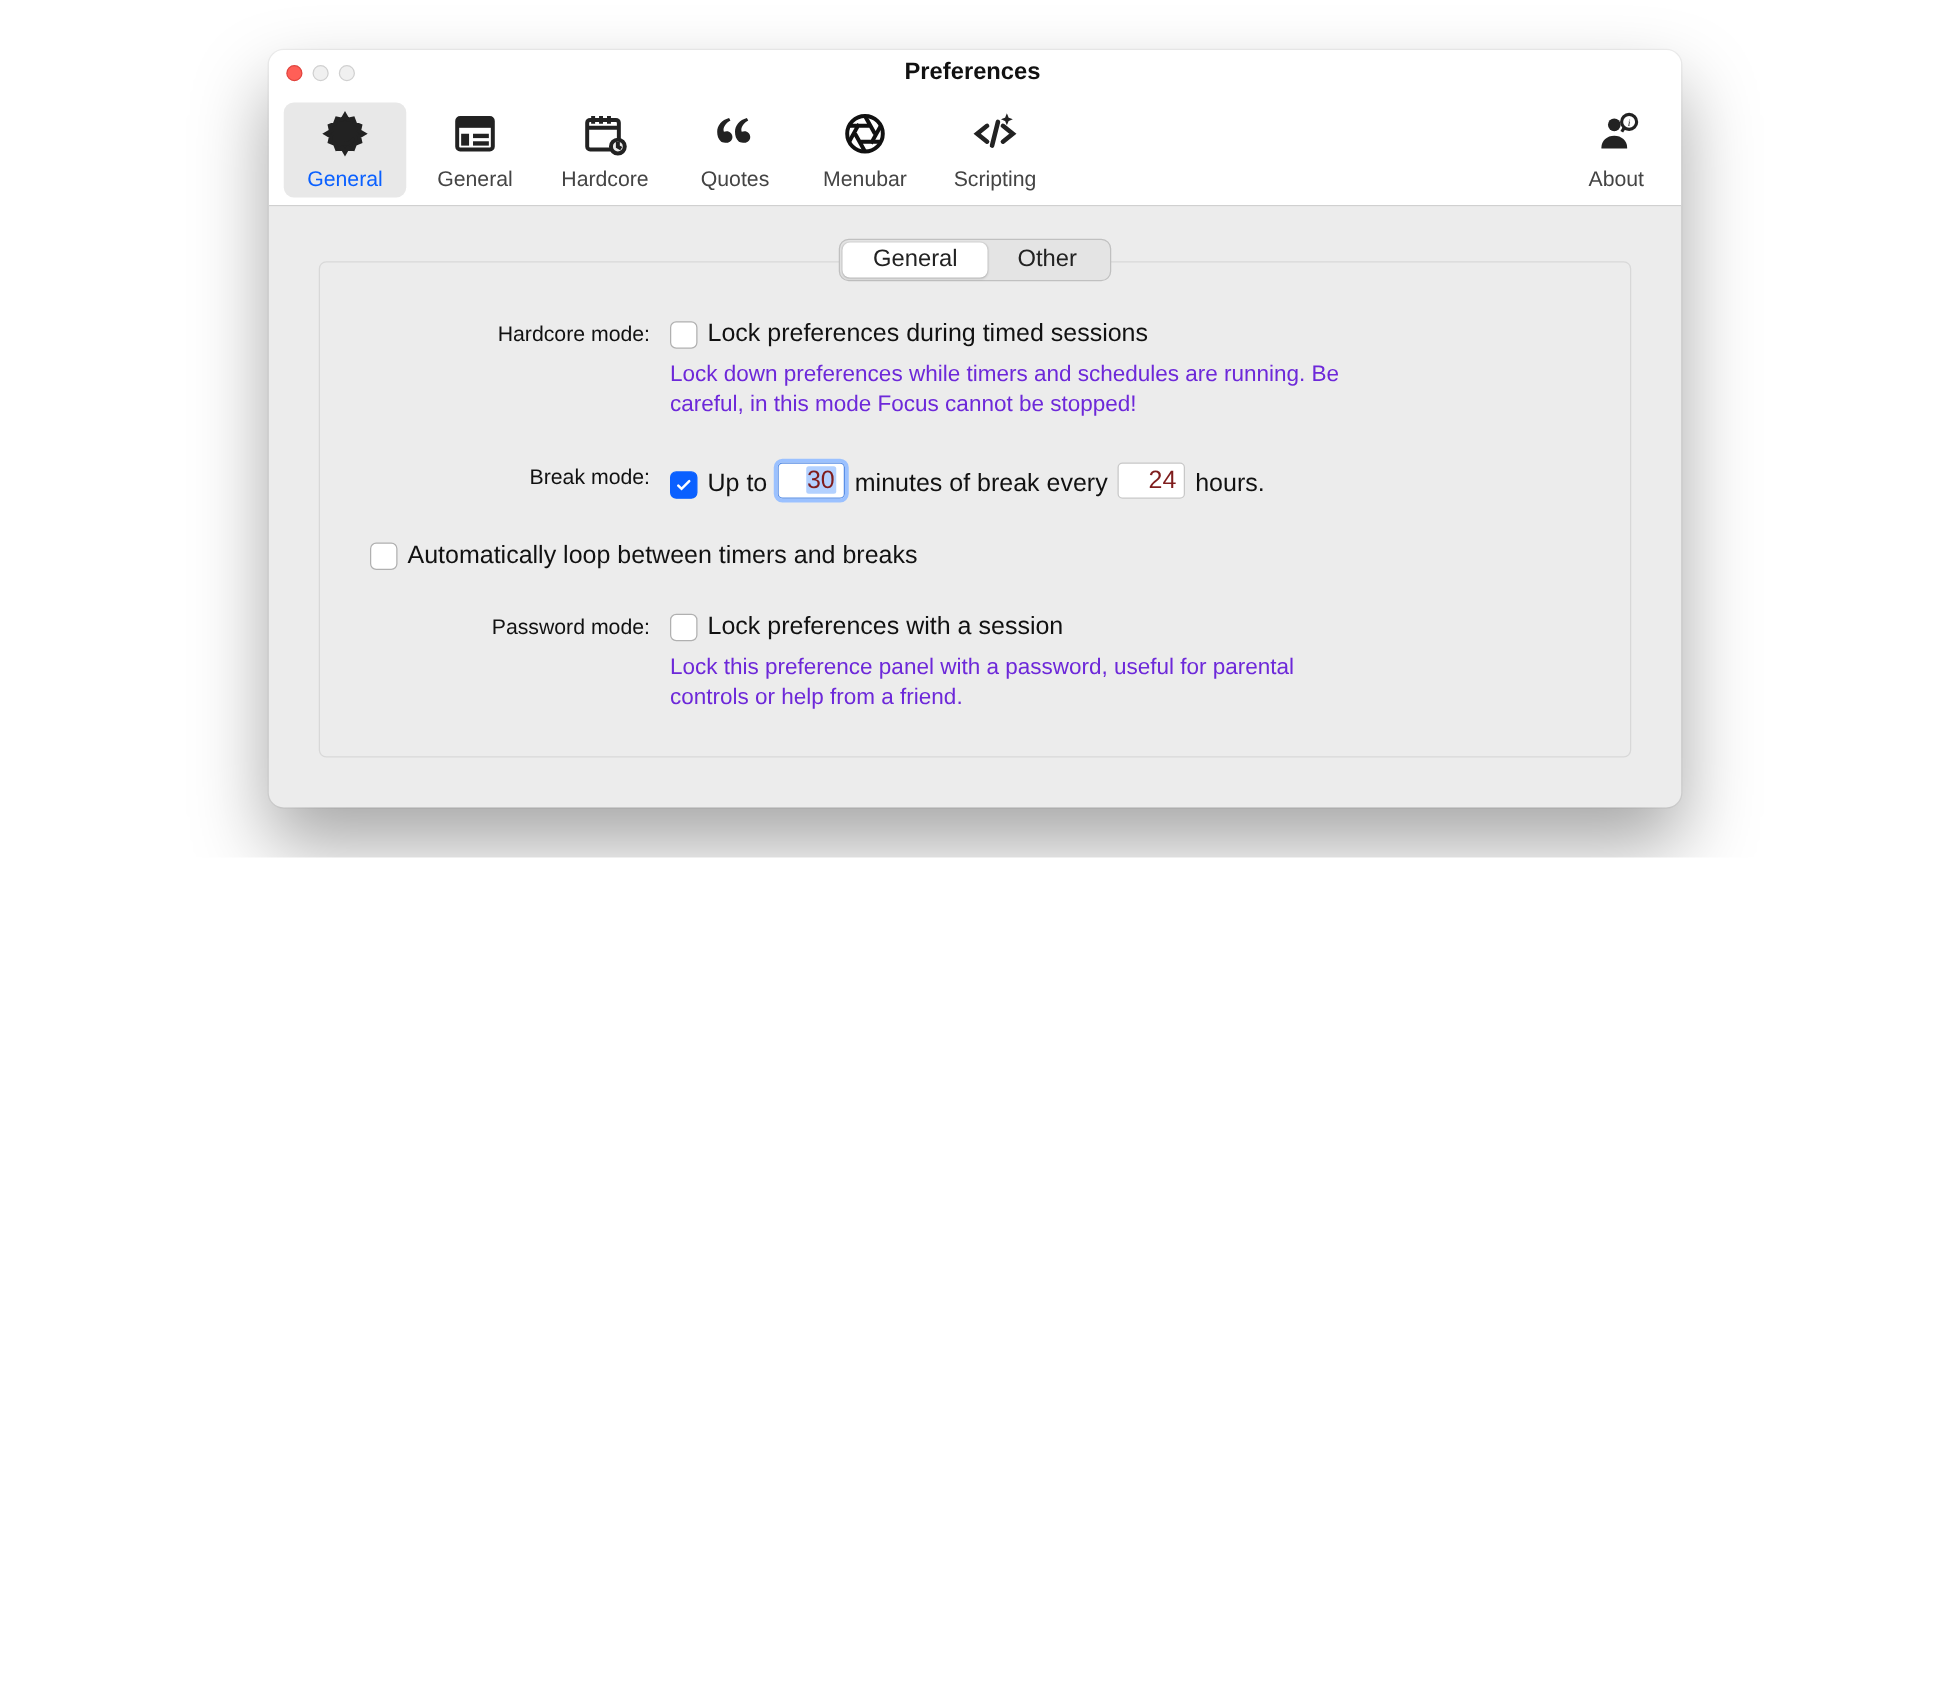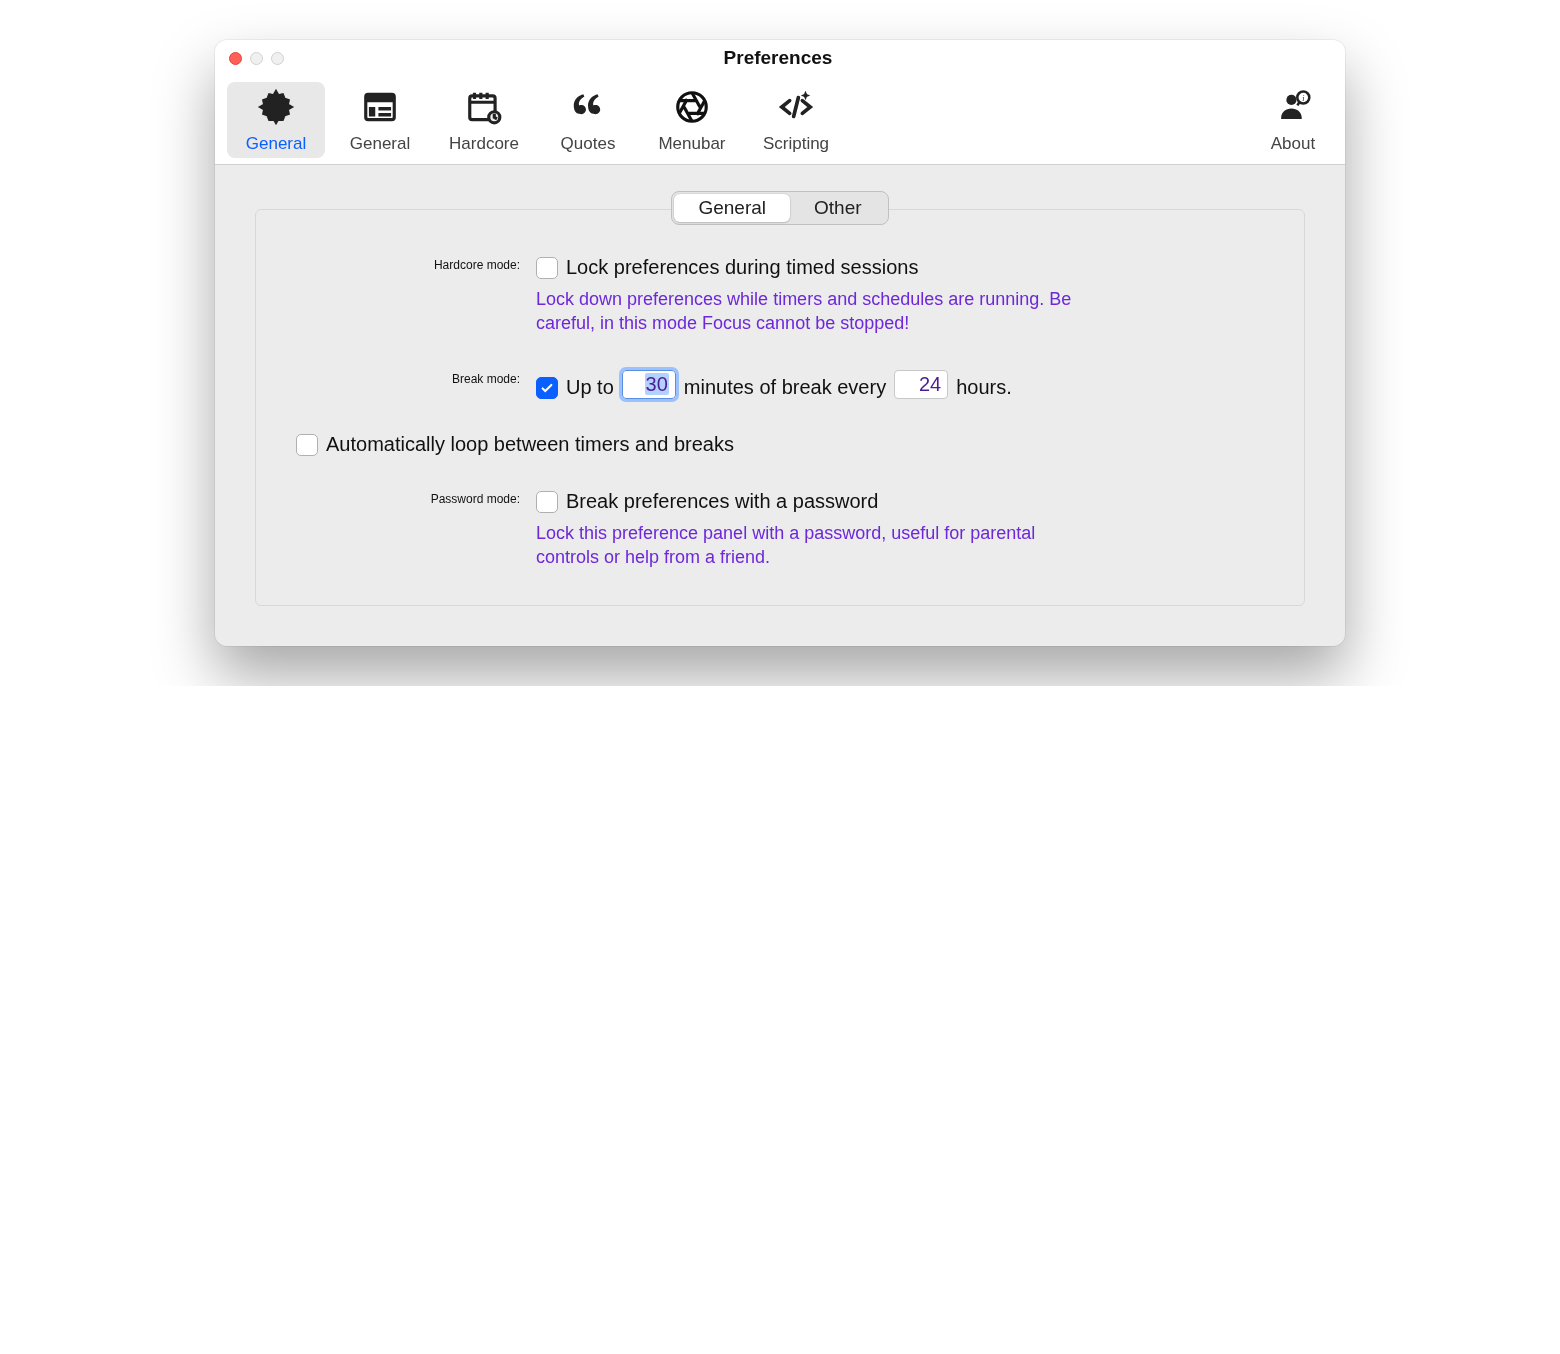--- a/index.html
+++ b/index.html
@@ -116,21 +116,21 @@
   .row {
     display: flex;
     margin-bottom: 34px;
   }
   .row:last-child { margin-bottom: 0; }
   .row-label {
     width: 240px;
     text-align: right;
     padding-right: 16px;
     padding-top: 2px;
-    font-size: 12px;
+    font-size: 17px;
     color: #111;
   }
   .row-body { flex: 1; }
   .check-line {
     display: flex;
     align-items: flex-end;
     flex-wrap: wrap;
     gap: 8px 8px;
     font-size: 20px;
     color: #111;
@@ -160,21 +160,21 @@
   }
   .num-input {
     display: inline-block;
     width: 54px;
     padding: 2px 6px;
     font-size: 20px;
     text-align: right;
     border: 1px solid #c8c8c8;
     border-radius: 4px;
     background: #fff;
-    color: #4c1d95;
+    color: #7f1d1d;
   }
   .num-input.focused {
     outline: 3px solid #9bc1ff;
     border-color: #5a8fe6;
   }
   .num-input.focused .sel {
     background: #b3d1ff;
     border-radius: 2px;
     padding: 0 1px;
   }
@@ -332,21 +332,21 @@
         </div>
       </div>
 
       <div class="row">
         <div class="row-label">Password mode:</div>
         <div class="row-body">
           <div class="check-line">
             <span class="checkbox">
               
             </span>
-            <span>Break preferences with a password</span>
+            <span>Lock preferences with a session</span>
           </div>
           <div class="desc">Lock this preference panel with a password, useful for parental controls or help from a friend.</div>
         </div>
       </div>
 
     </div>
   </div>
 </div>
 
 </body></html>

